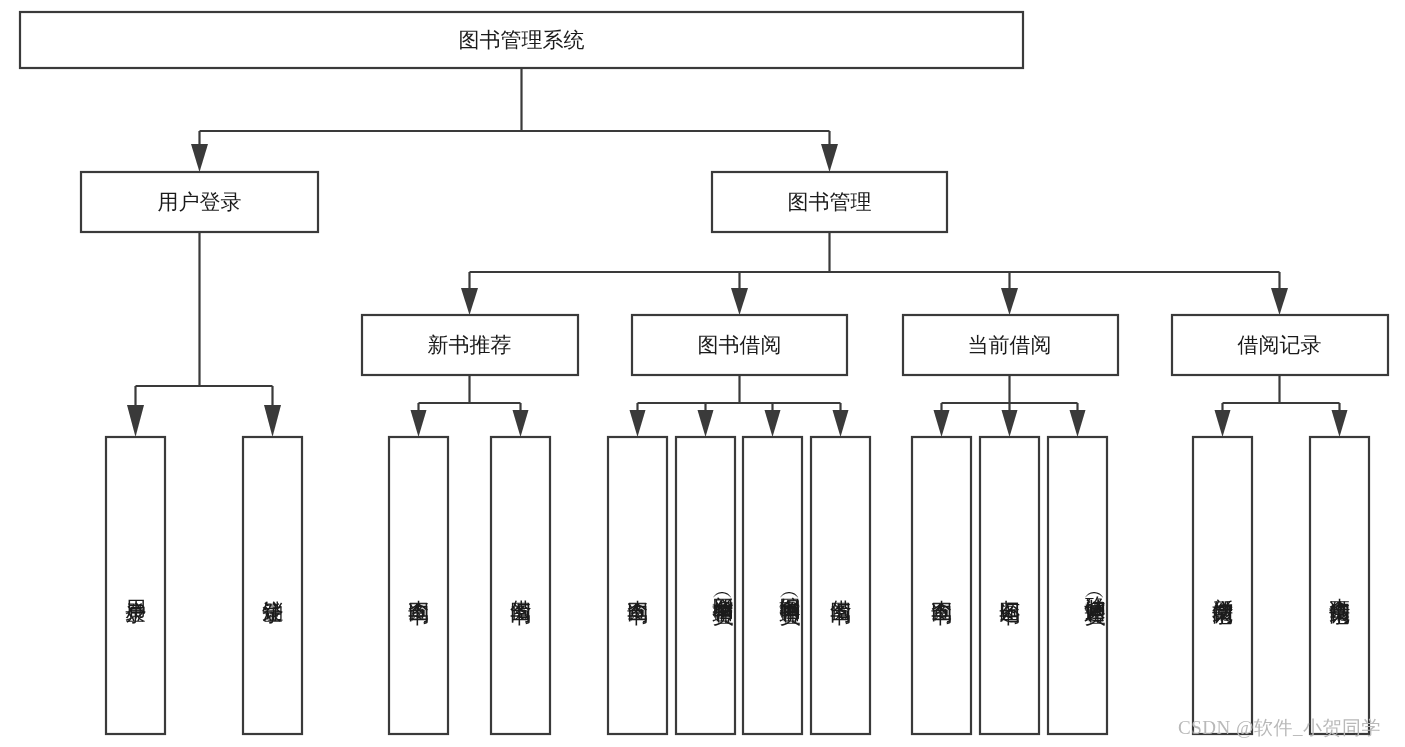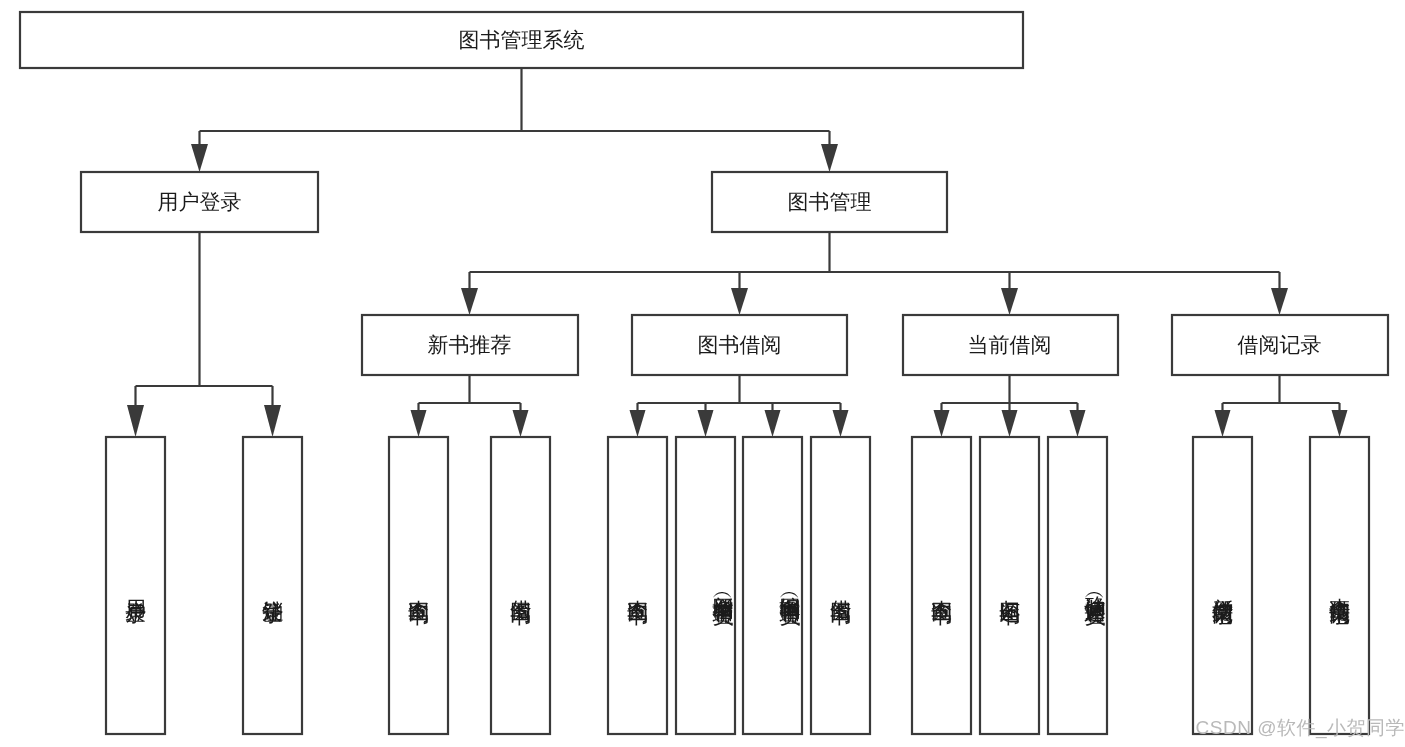--- a/index.html
+++ b/index.html
@@ -60,23 +60,23 @@
     letter-spacing: 1.5px;
     display: flex;
     align-items: center;
     justify-content: center;
     text-align: center;
     white-space: nowrap;
     pointer-events: none;
   }
   #watermark {
     position: absolute;
-    right: 0;
+    right: 24px;
     bottom: 6px;
-    font-family: Liberation Sans, sans-serif;
+    font-family: Liberation Serif, serif;
     font-size: 19px;
     color: #b9b9b9;
     letter-spacing: 0.5px;
     white-space: nowrap;
     user-select: none;
   }
 </style>
 </head>
 <body>
 

